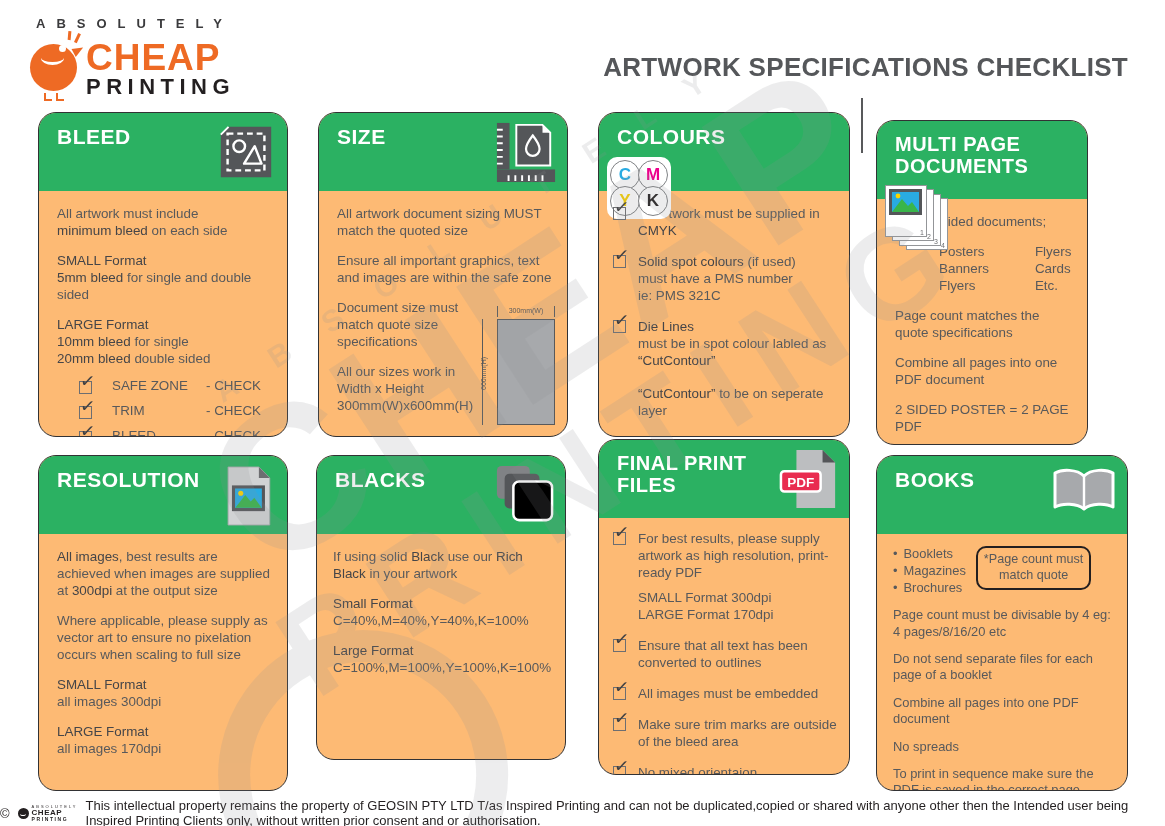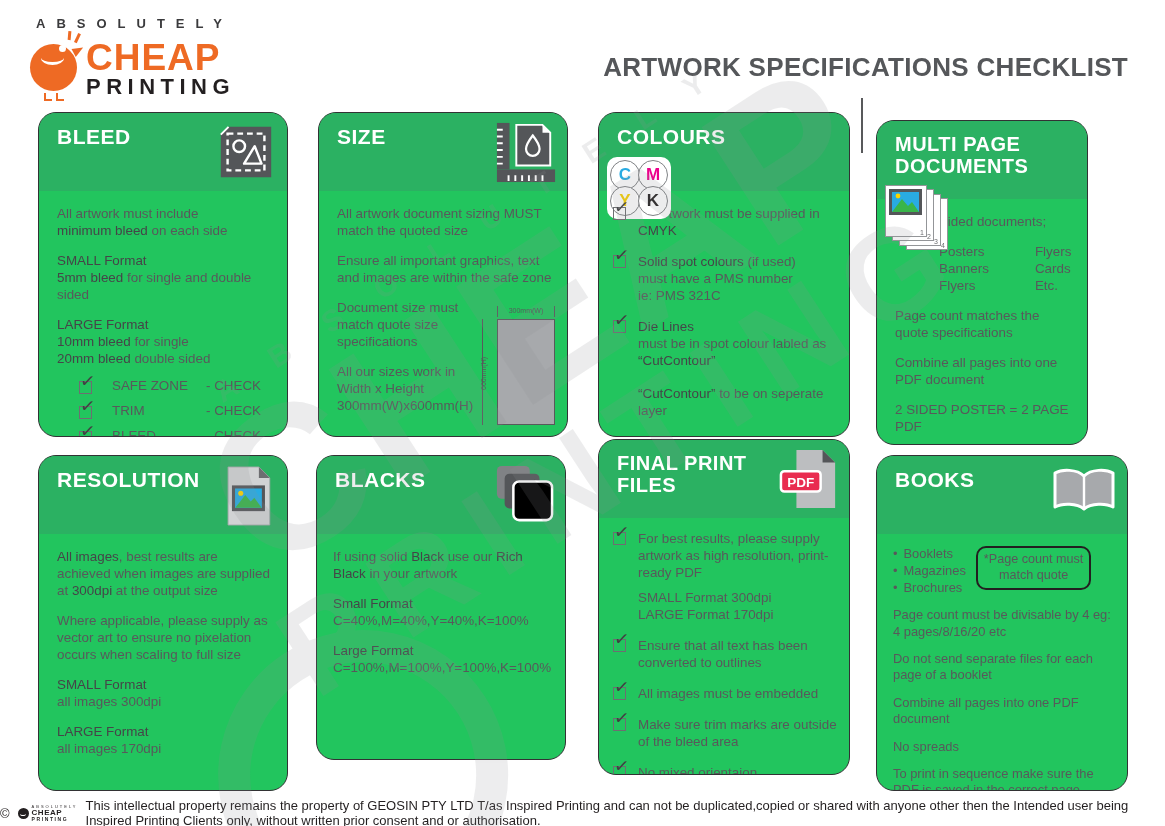--- a/index.html
+++ b/index.html
@@ -32,21 +32,21 @@
   .logo-sub  { font-size: 22px; font-weight: 800; letter-spacing: 5.5px; color: #231F20; line-height: 1.1; }
 
   .page-title {
     position: absolute; right: 37px; top: 52px;
     font-size: 26px; font-weight: 700; color: #55575A; letter-spacing: 0.3px;
   }
   .col-divider { position: absolute; left: 861px; top: 98px; width: 2px; height: 55px; background: #58595B; }
 
   
   .card {
-    position: absolute; background: #22c55e;
+    position: absolute; background: #fdba74;
     border: 1.6px solid #323234; border-radius: 18px; overflow: hidden;
   }
   .card-head { height: 78px; background: #2BB162; position: relative; padding: 13px 12px 0 18px; }
   .card-title { font-size: 21px; line-height: 1.08; font-weight: 800; letter-spacing: 0.5px; color: #fff; }
   .head-icon { position: absolute; top: 8px; right: 10px; }
   .card-body { padding: 14px 12px 0 18px; font-size: 13.4px; line-height: 1.27; color: #58595B; }
   .p { margin-bottom: 13px; }
   .b { font-weight: 400; color: #454548; }
 
   

